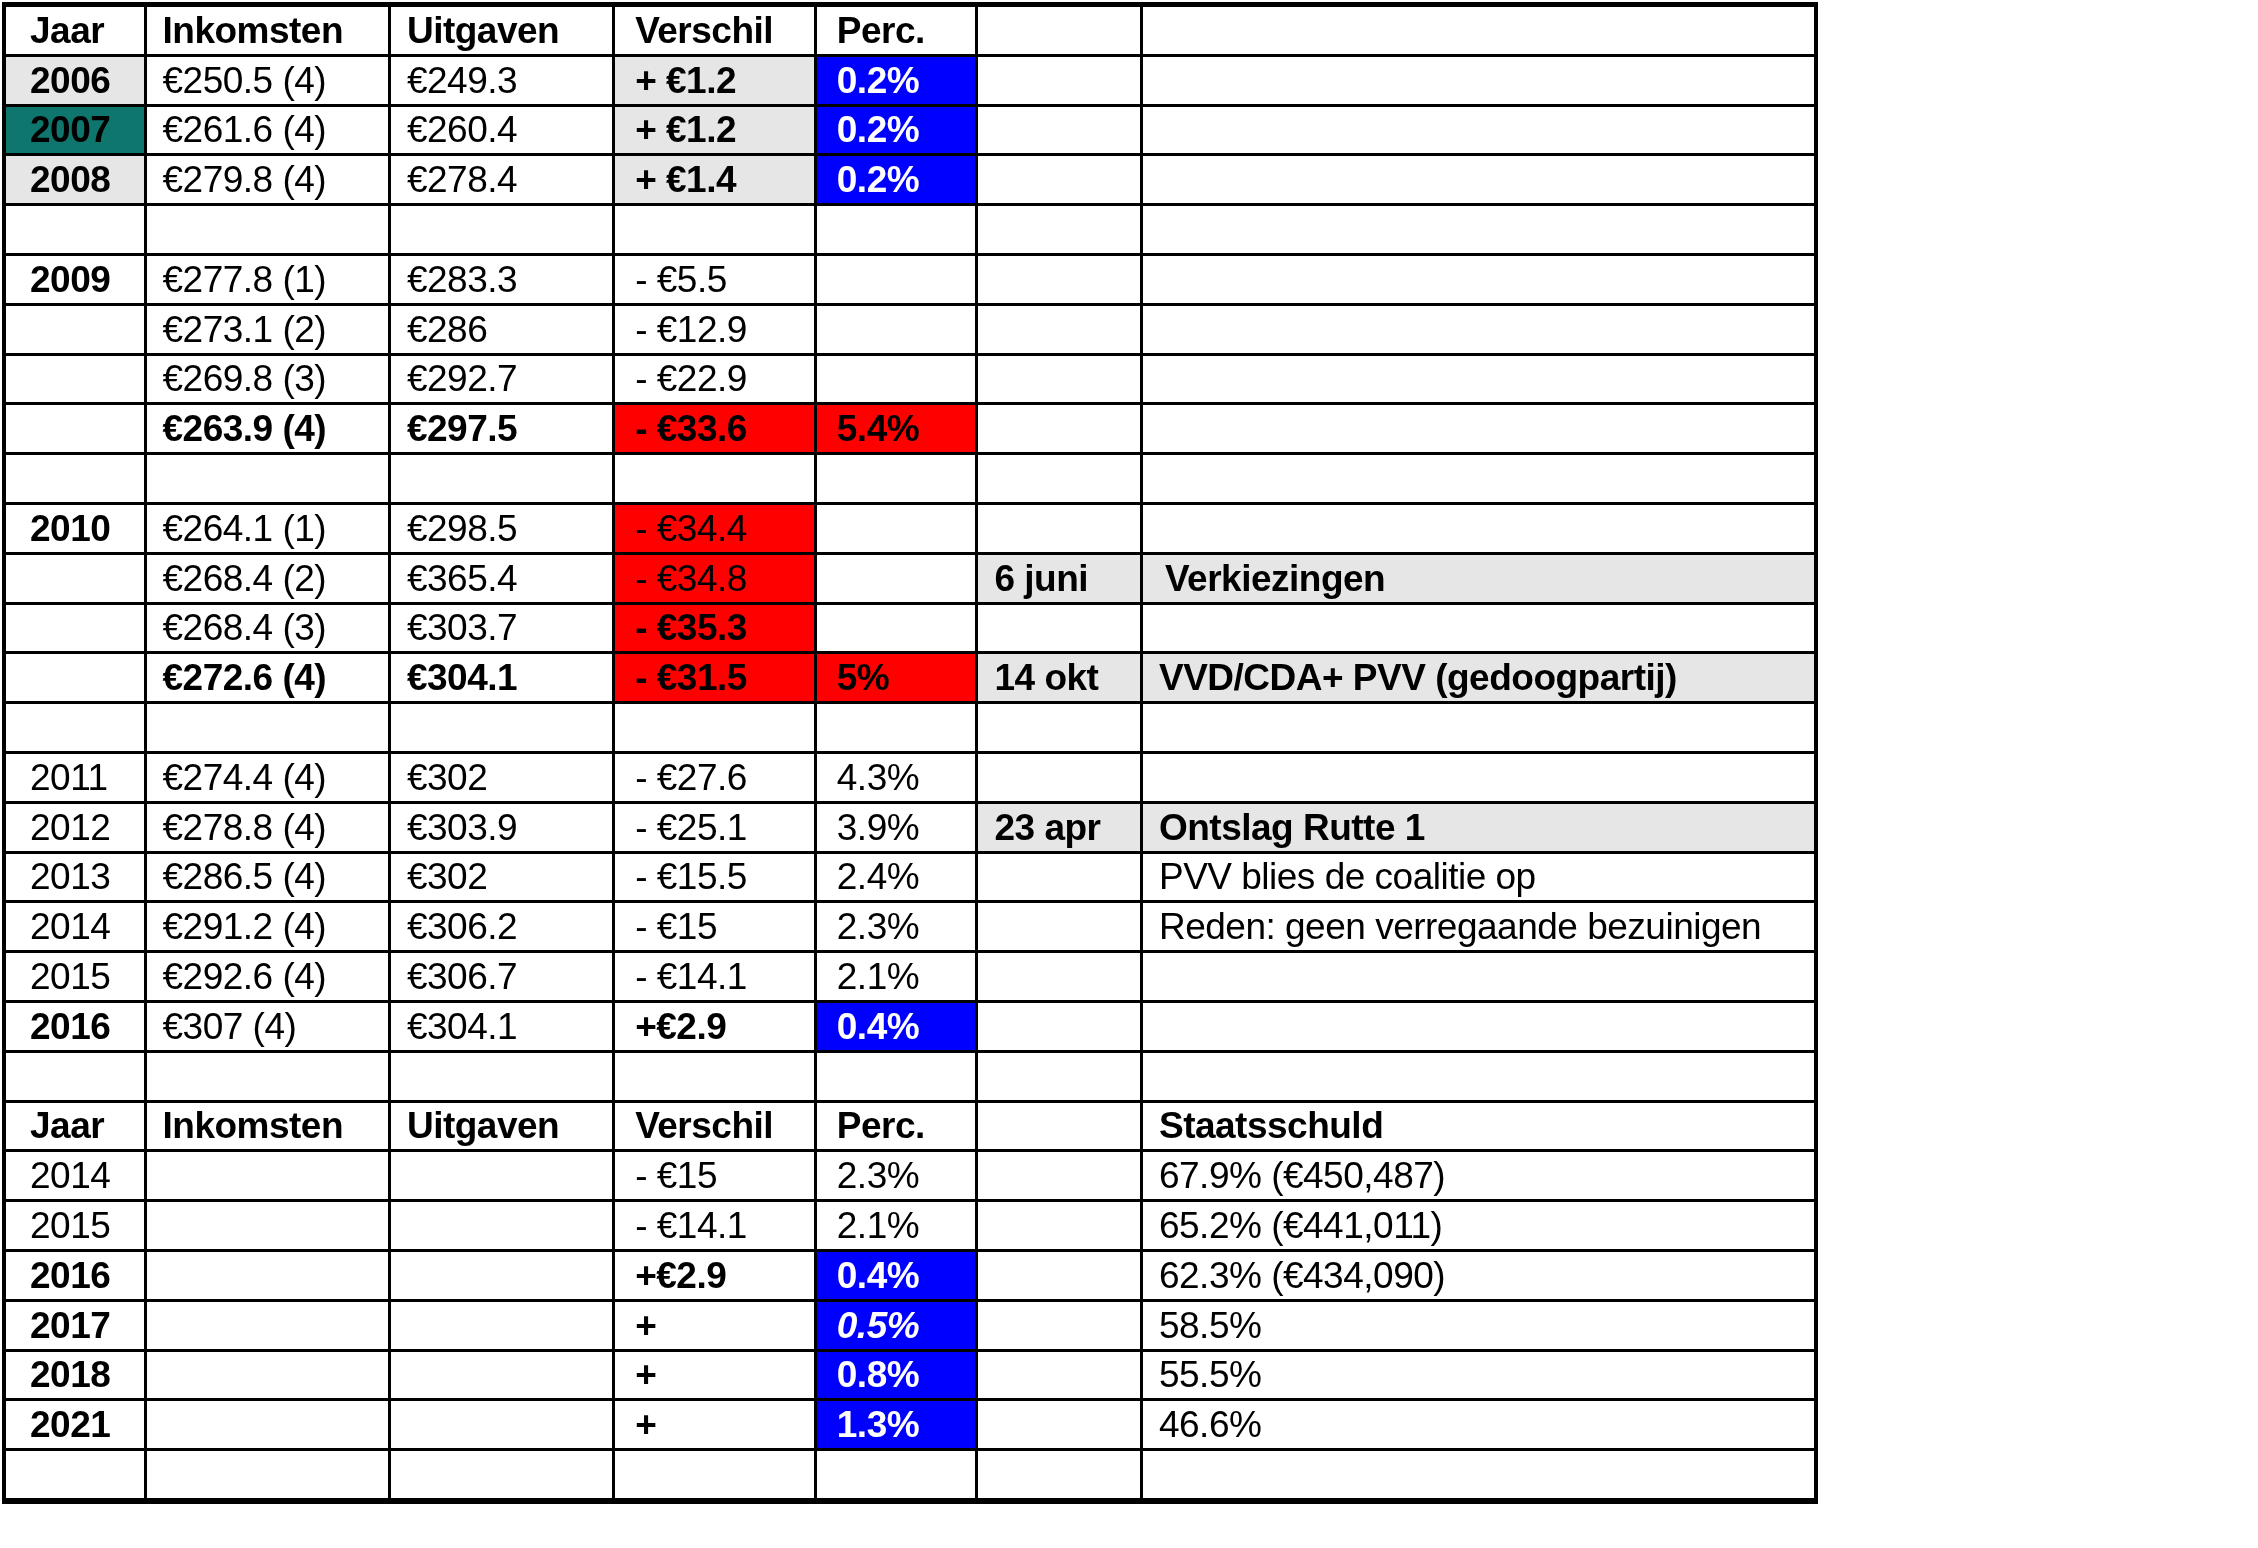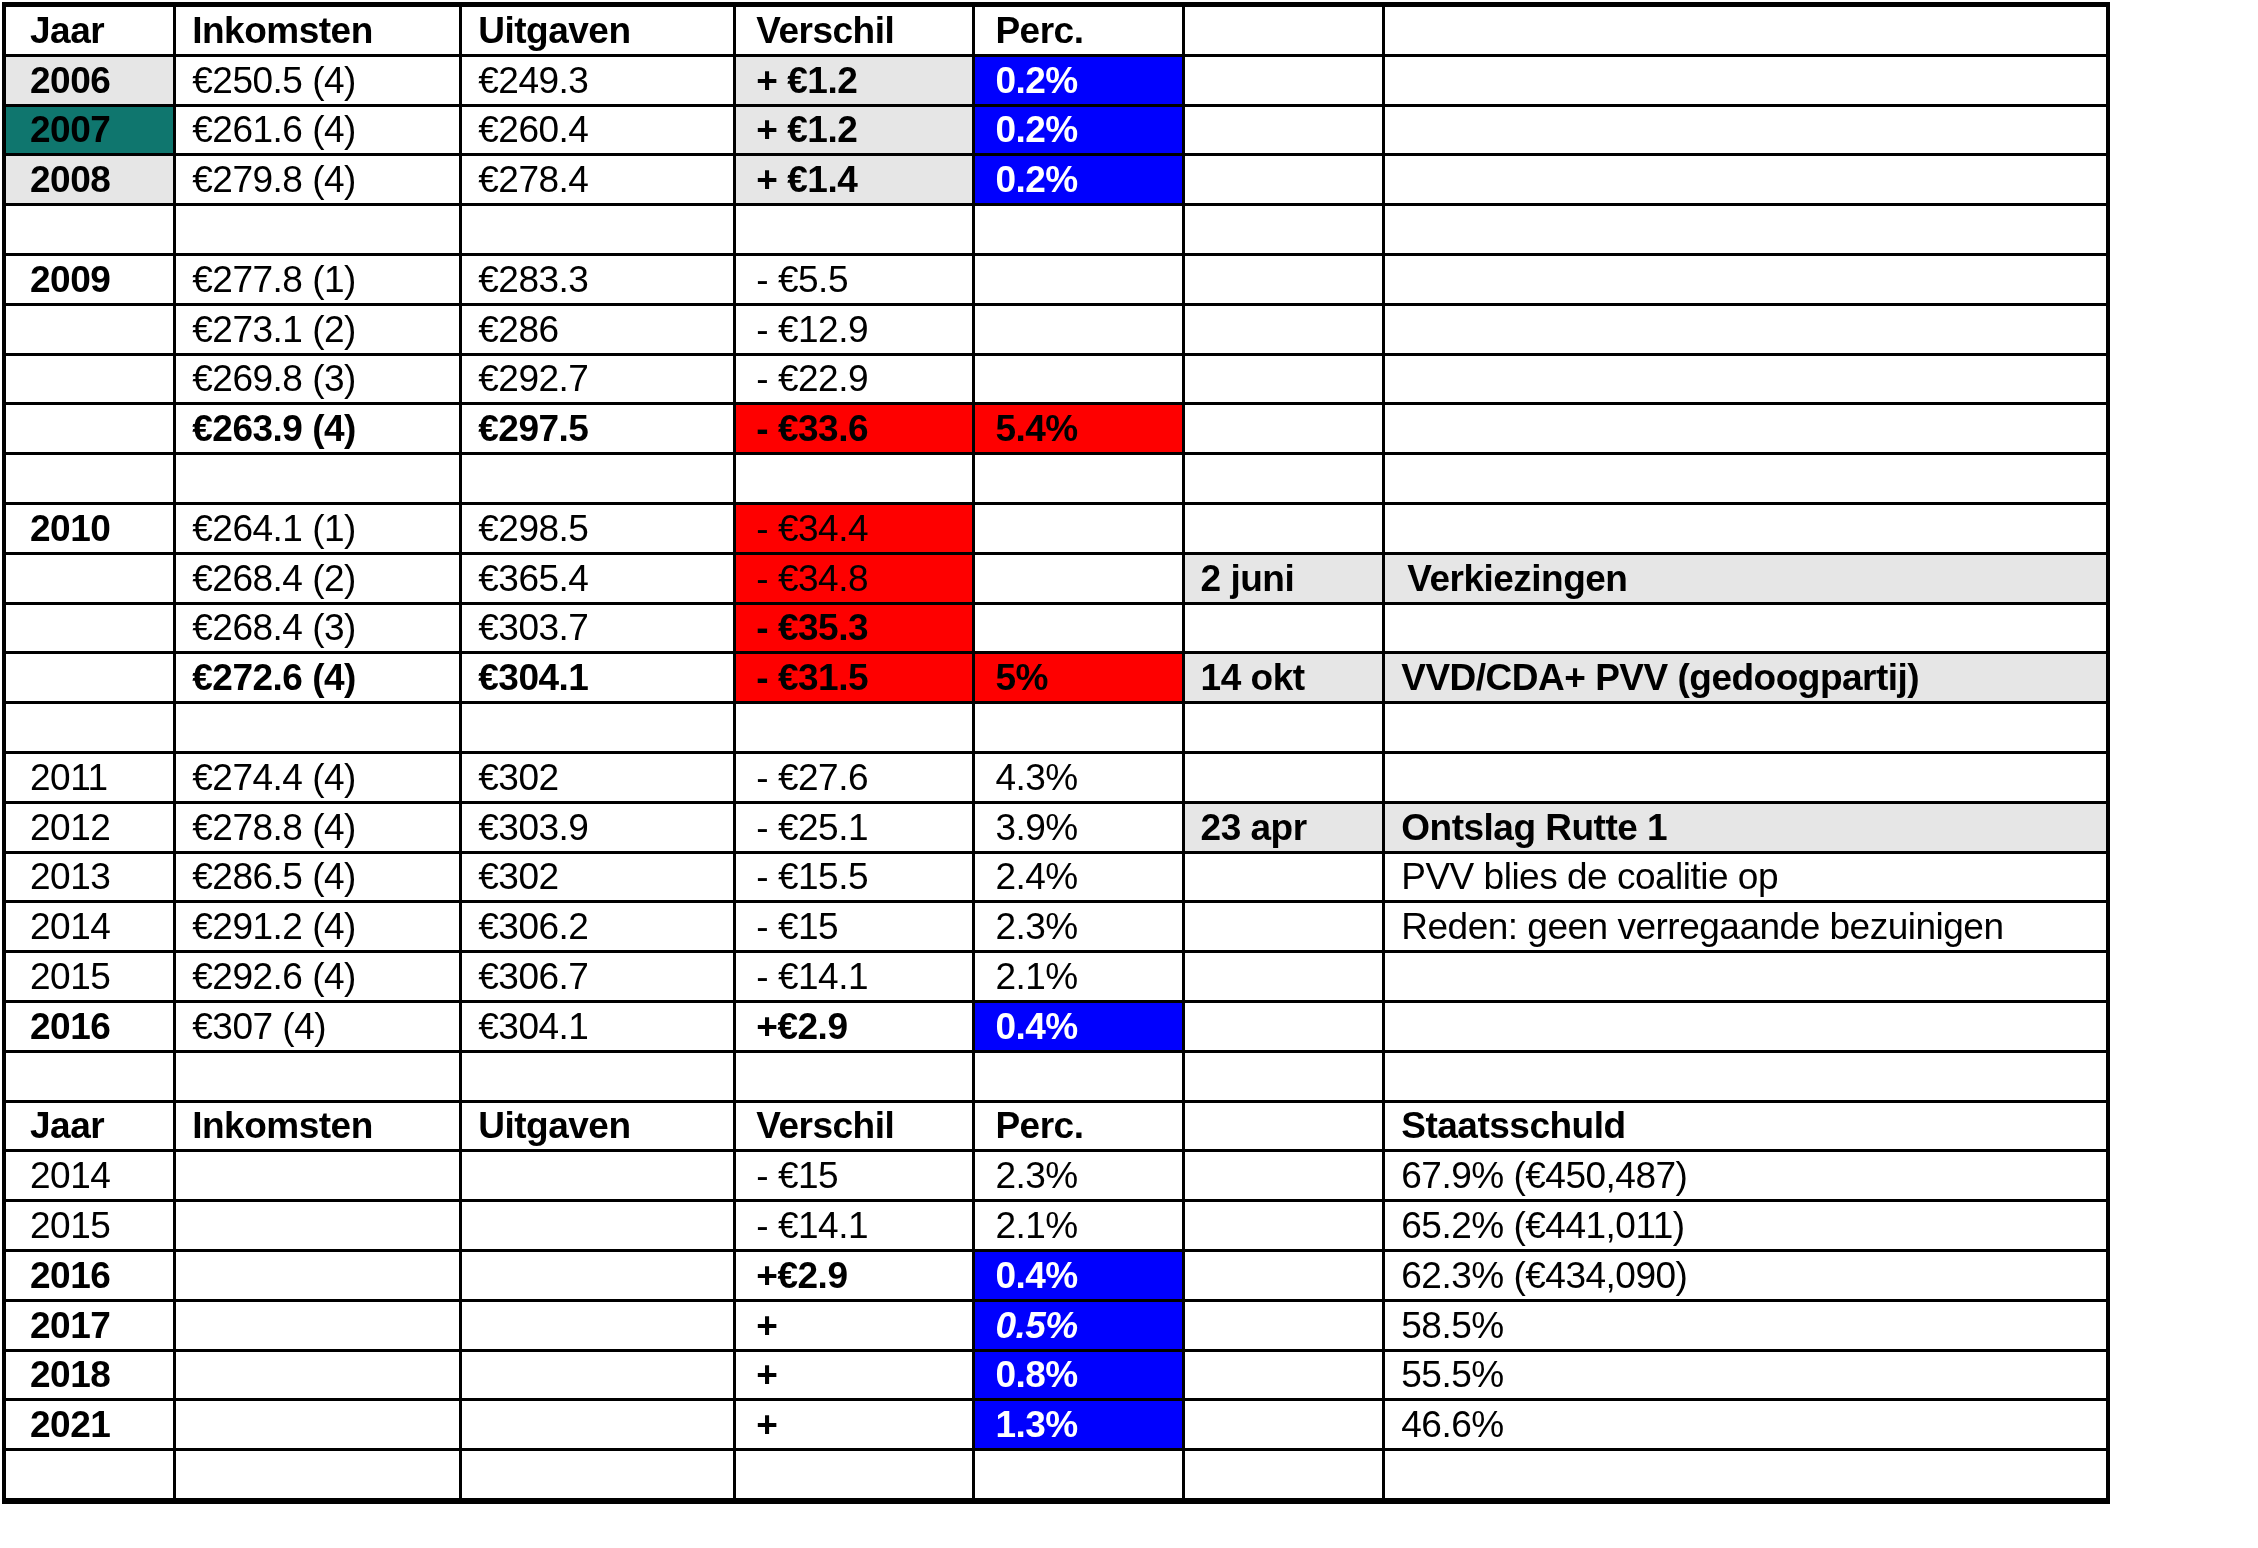--- a/index.html
+++ b/index.html
@@ -2,21 +2,21 @@
 <html><head>
 <meta charset="utf-8">
 <style>
   html, body {
     margin: 0;
     padding: 0;
     background: #ffffff;
   }
   .page {
     position: relative;
-    width: 2110px;
+    width: 1818px;
     height: 1548px;
     background: #ffffff;
     font-family: "Liberation Sans", sans-serif;
     overflow: hidden;
   }
   table.sheet {
     border-collapse: collapse;
     table-layout: fixed;
     margin: 2px 0 0 2px;
     border: 4px solid #000;
@@ -153,21 +153,21 @@
           <td></td>
           <td></td>
           <td></td>
         </tr>
         <tr>
           <td></td>
           <td>€268.4 (2)</td>
           <td>€365.4</td>
           <td style="background: rgb(254, 0, 0);">- €34.8</td>
           <td></td>
-          <td class="bold" style="background: rgb(230, 230, 230);">2 juni</td>
+          <td class="bold" style="background: rgb(230, 230, 230);">6 juni</td>
           <td class="bold" style="background: rgb(230, 230, 230); padding-left: 22px;">Verkiezingen</td>
         </tr>
         <tr>
           <td></td>
           <td>€268.4 (3)</td>
           <td>€303.7</td>
           <td class="bold" style="background: rgb(254, 0, 0);">- €35.3</td>
           <td></td>
           <td></td>
           <td></td>

